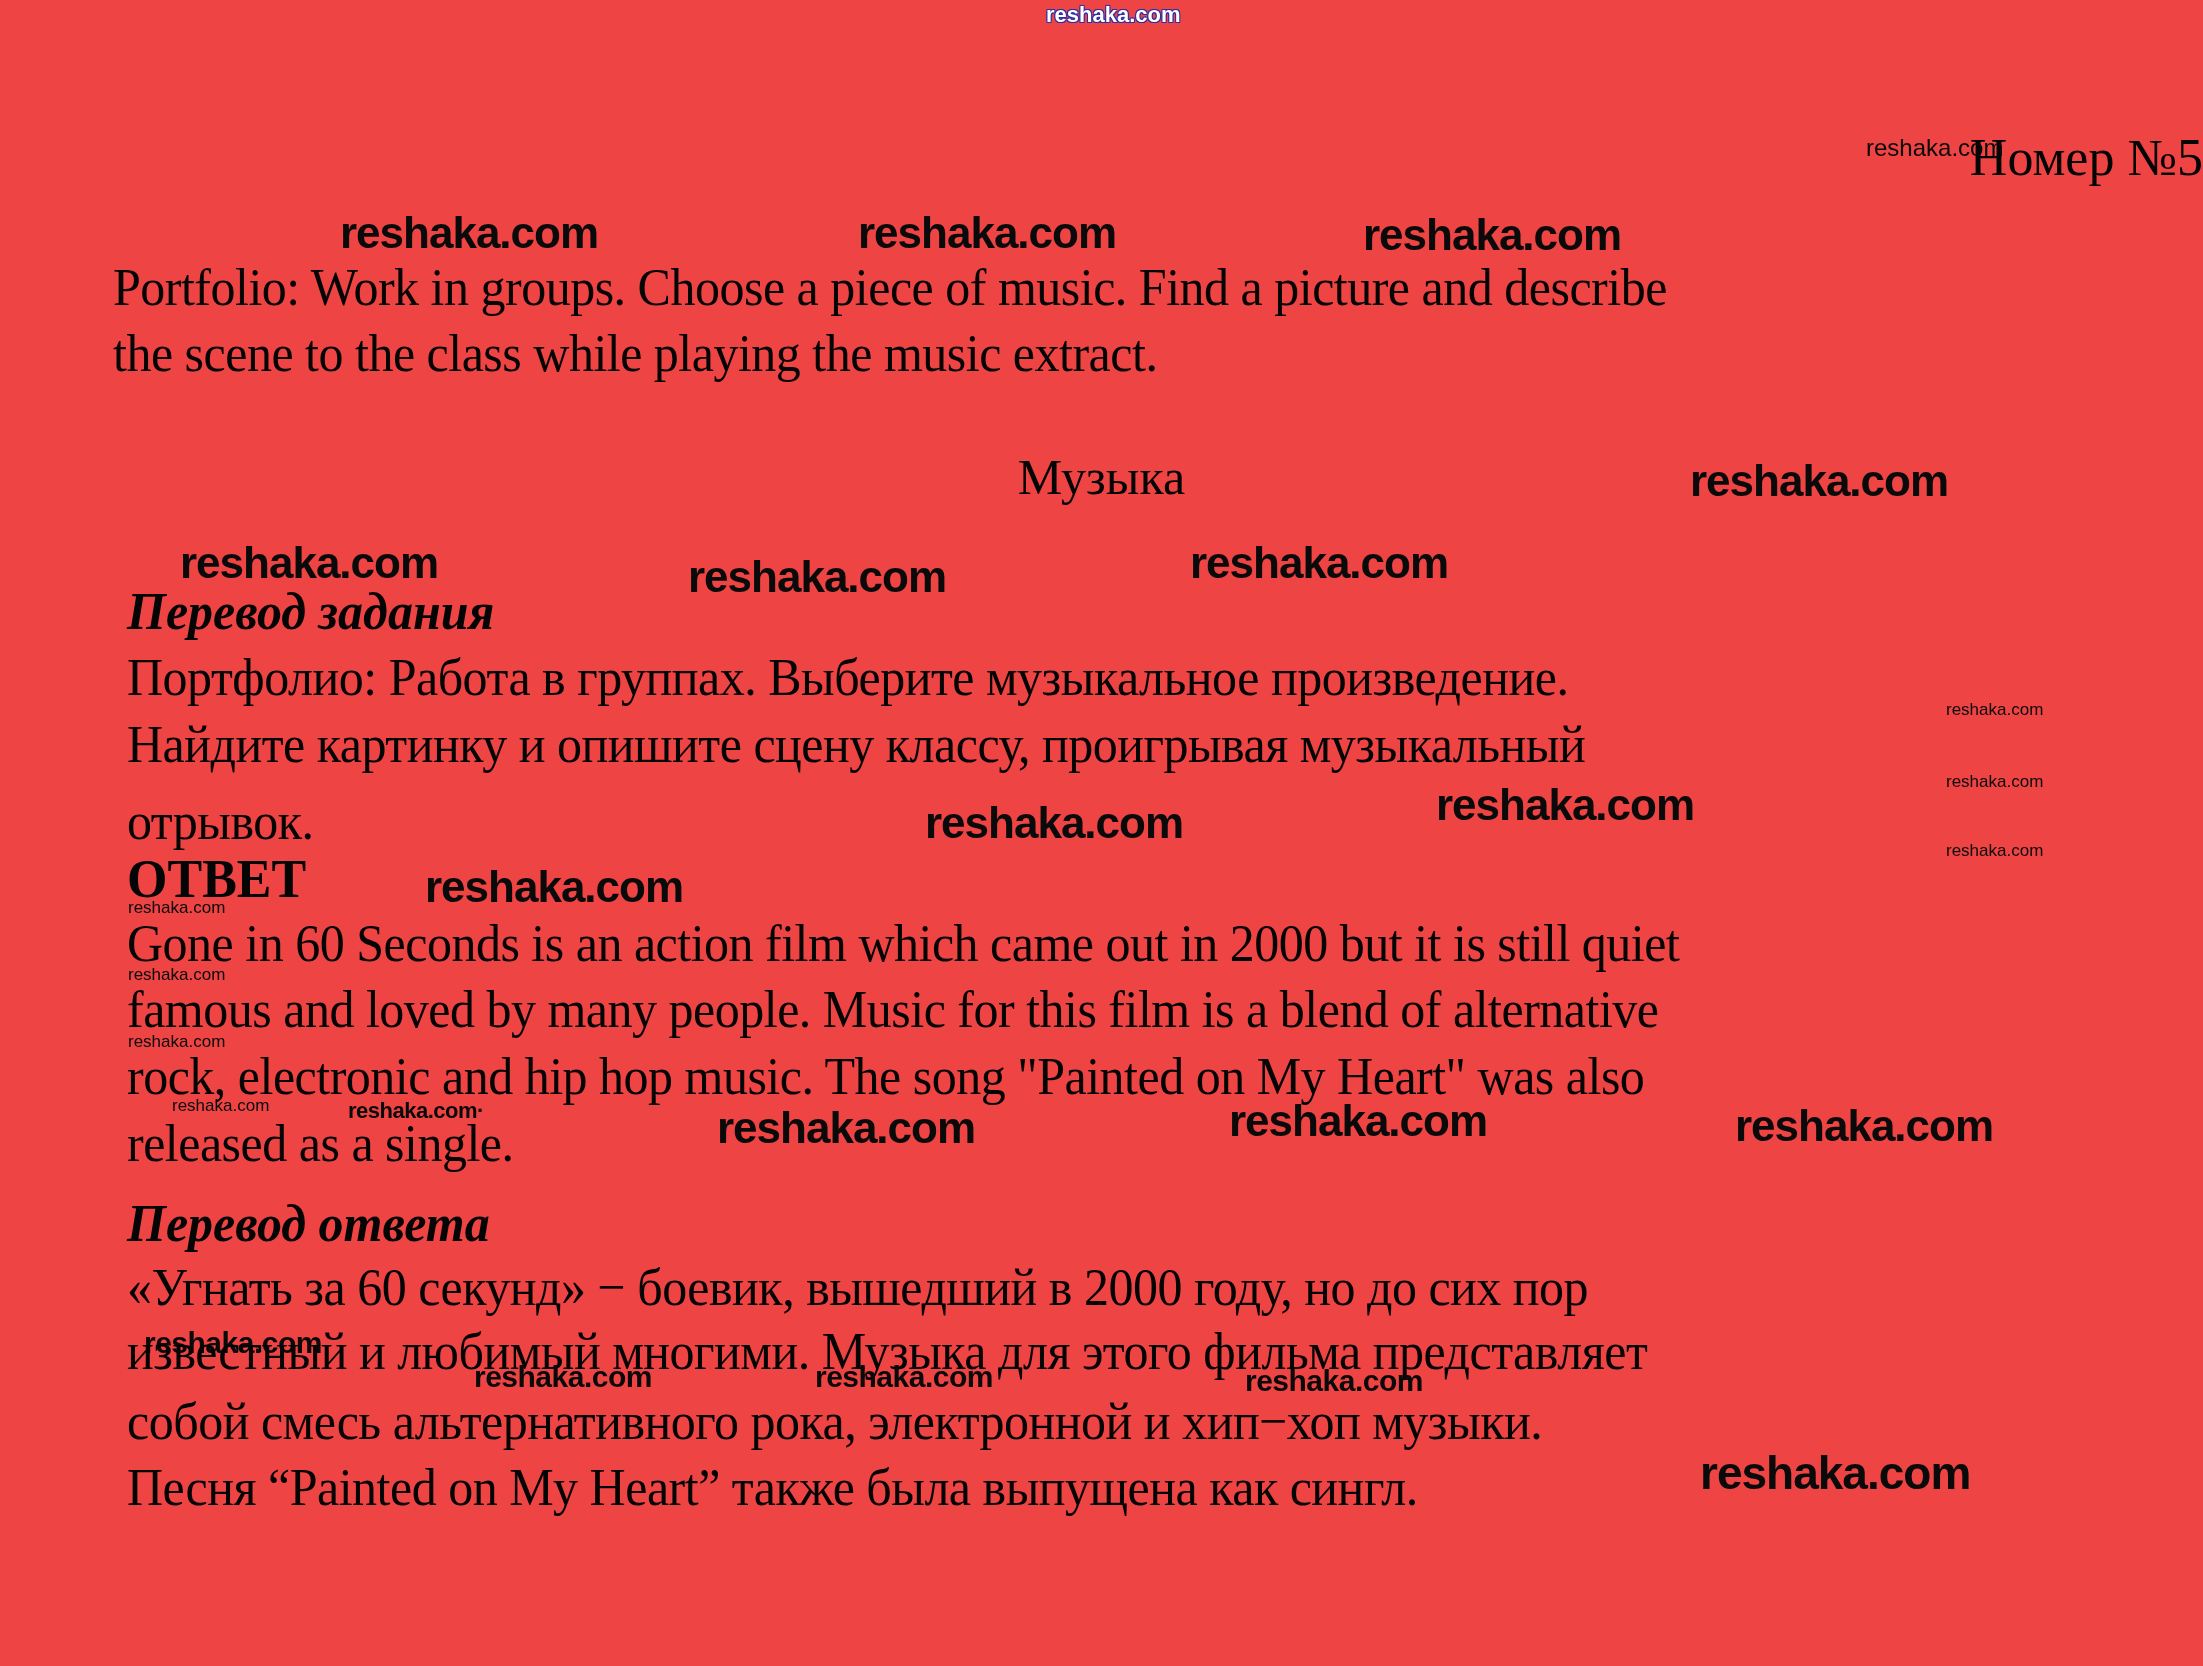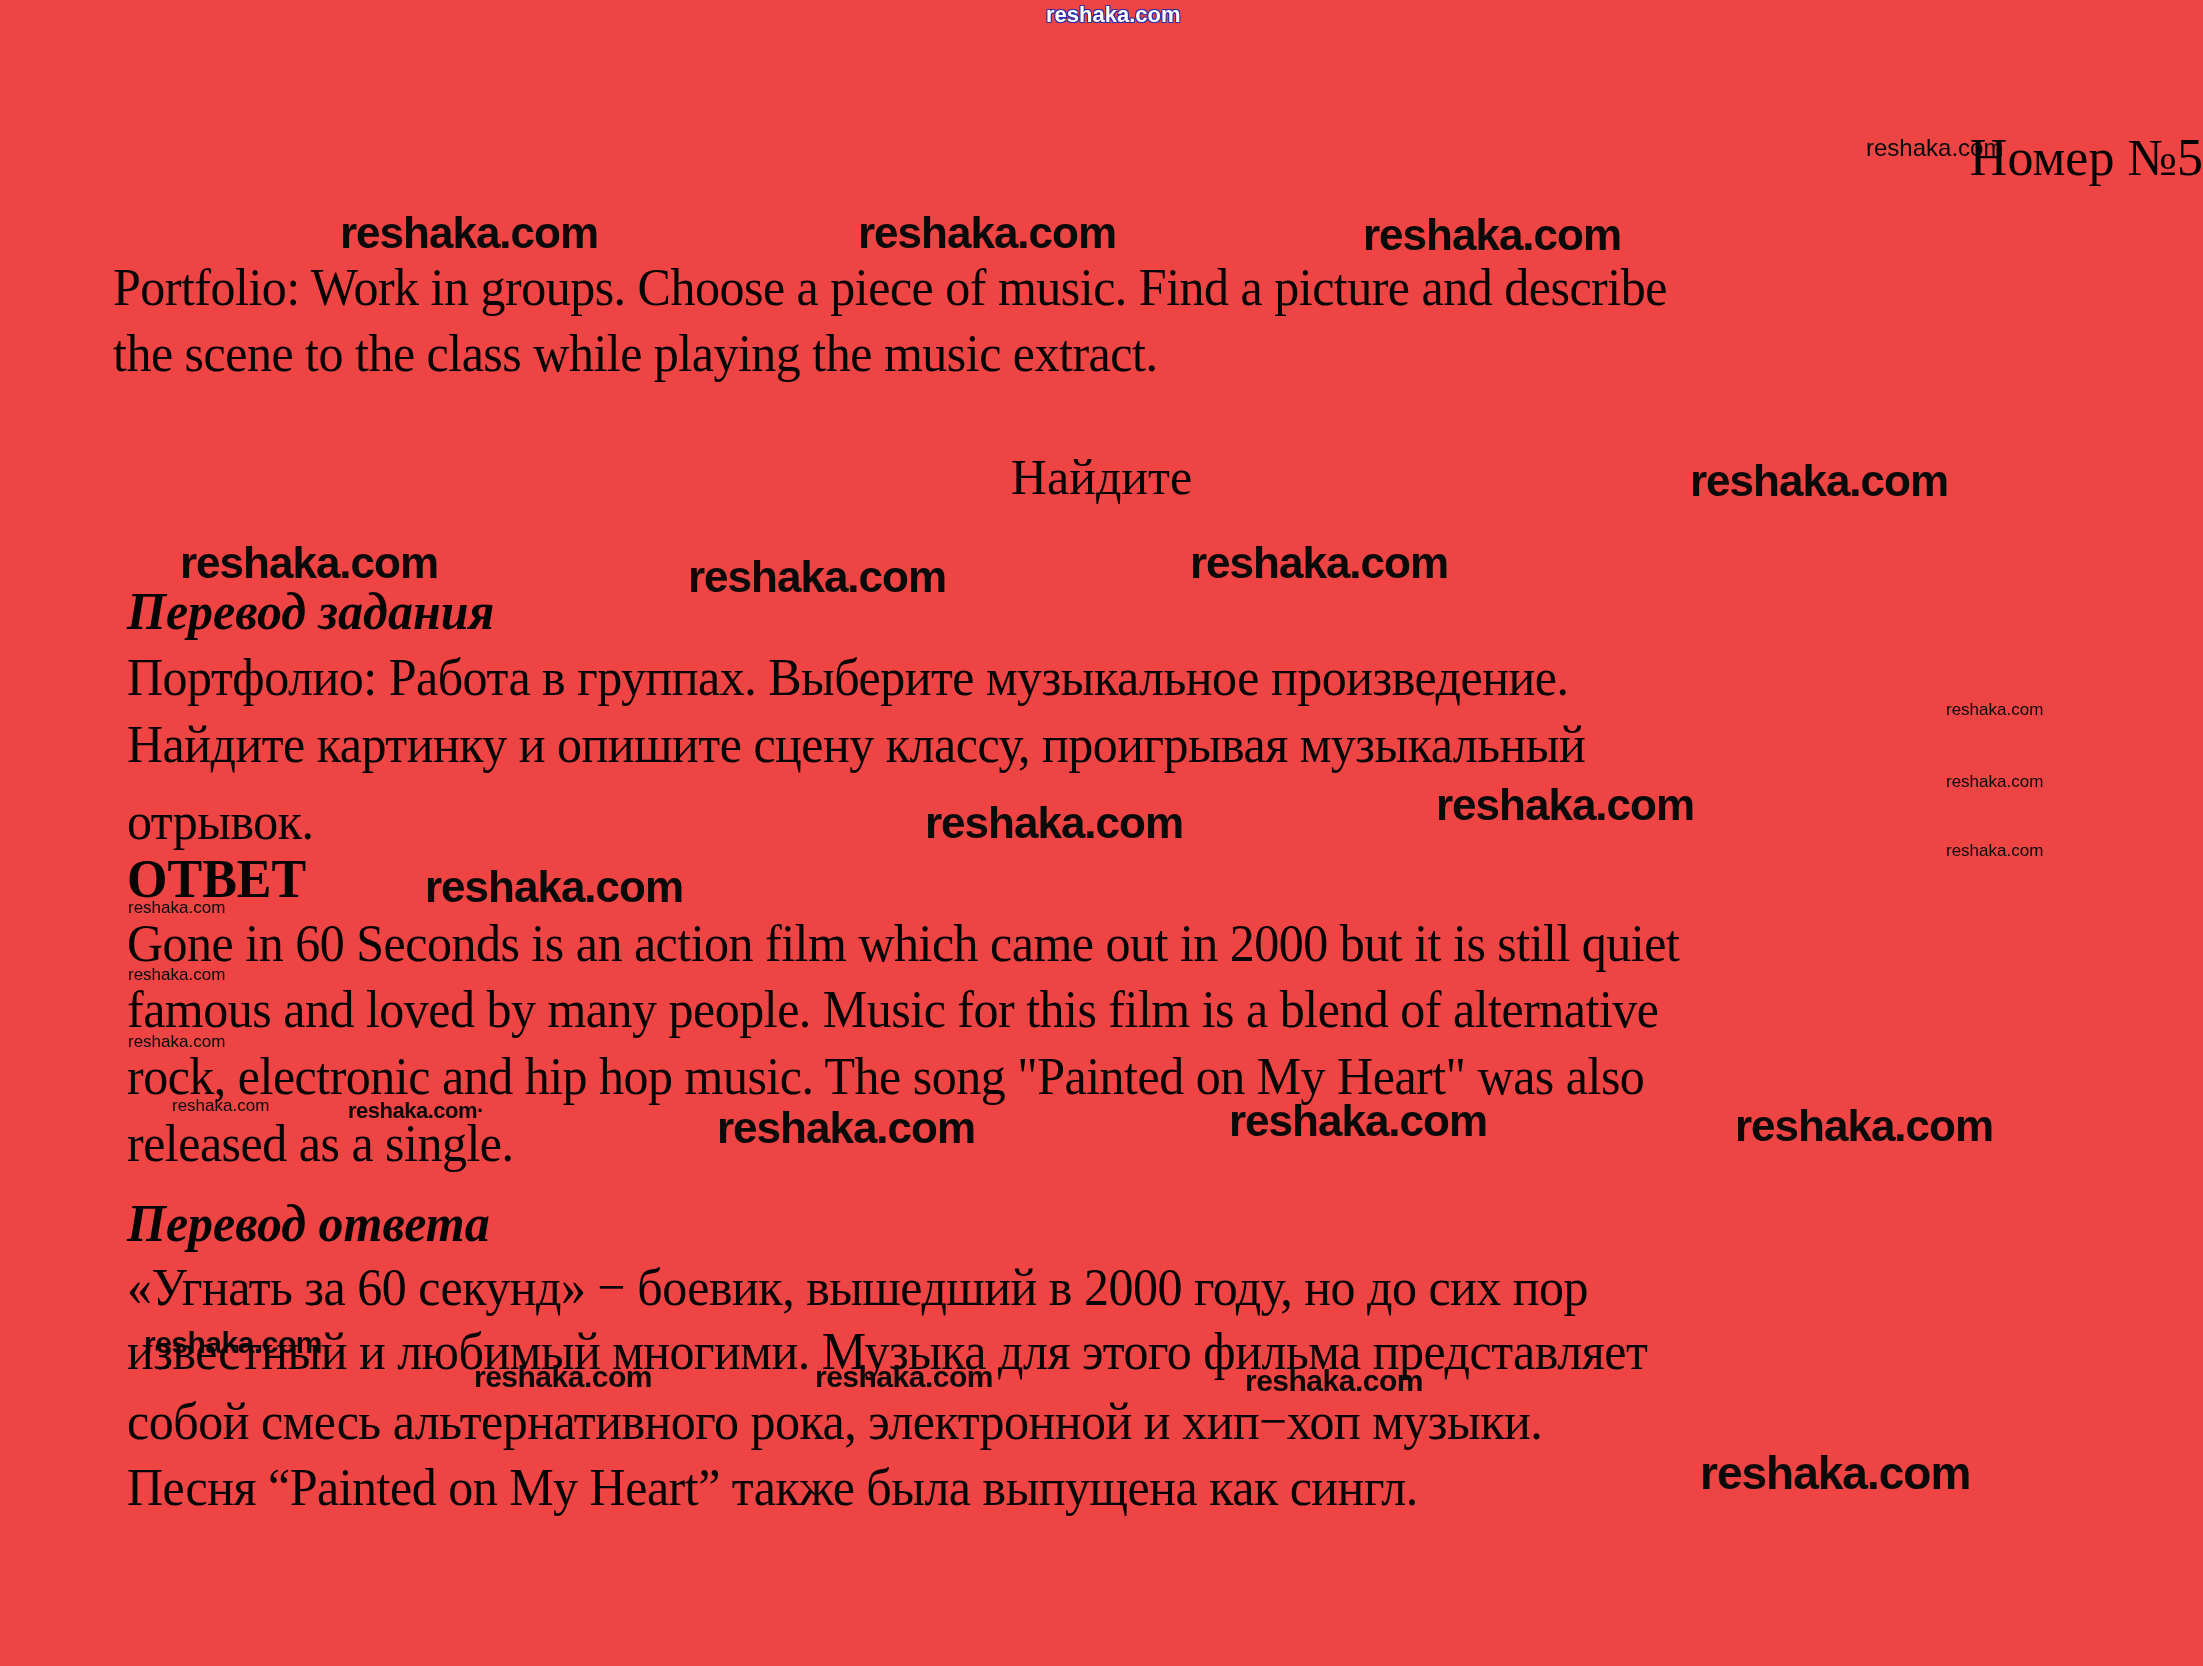--- a/index.html
+++ b/index.html
@@ -65,21 +65,21 @@
 
   <span class="abs wm wm-topright" style="left:1866px;top:134px;">reshaka.com</span>
 
   <span class="abs wm wm-lg" style="left:340px;top:208px;">reshaka.com</span>
   <span class="abs wm wm-lg" style="left:858px;top:208px;">reshaka.com</span>
   <span class="abs wm wm-lg" style="left:1363px;top:210px;">reshaka.com</span>
 
   <div class="abs doc-line" style="left:113px;top:256px;">Portfolio: Work in groups. Choose a piece of music. Find a picture and describe</div>
   <div class="abs doc-line" style="left:113px;top:322px;">the scene to the class while playing the music extract.</div>
 
-  <div class="abs heading-center" style="top:448px;">Найдите</div>
+  <div class="abs heading-center" style="top:448px;">Музыка</div>
   <span class="abs wm wm-lg wm-bold" style="left:1690px;top:456px;">reshaka.com</span>
 
   <span class="abs wm wm-lg" style="left:180px;top:538px;">reshaka.com</span>
   <span class="abs wm wm-lg" style="left:688px;top:552px;">reshaka.com</span>
   <span class="abs wm wm-lg wm-bold" style="left:1190px;top:538px;">reshaka.com</span>
 
   <div class="abs subheading" style="left:127px;top:580px;">Перевод задания</div>
   <div class="abs doc-line" style="left:127px;top:646px;">Портфолио: Работа в группах. Выберите музыкальное произведение.</div>
   <div class="abs doc-line" style="left:127px;top:713px;">Найдите картинку и опишите сцену классу, проигрывая музыкальный</div>
   <div class="abs doc-line" style="left:127px;top:790px;">отрывок.</div>

